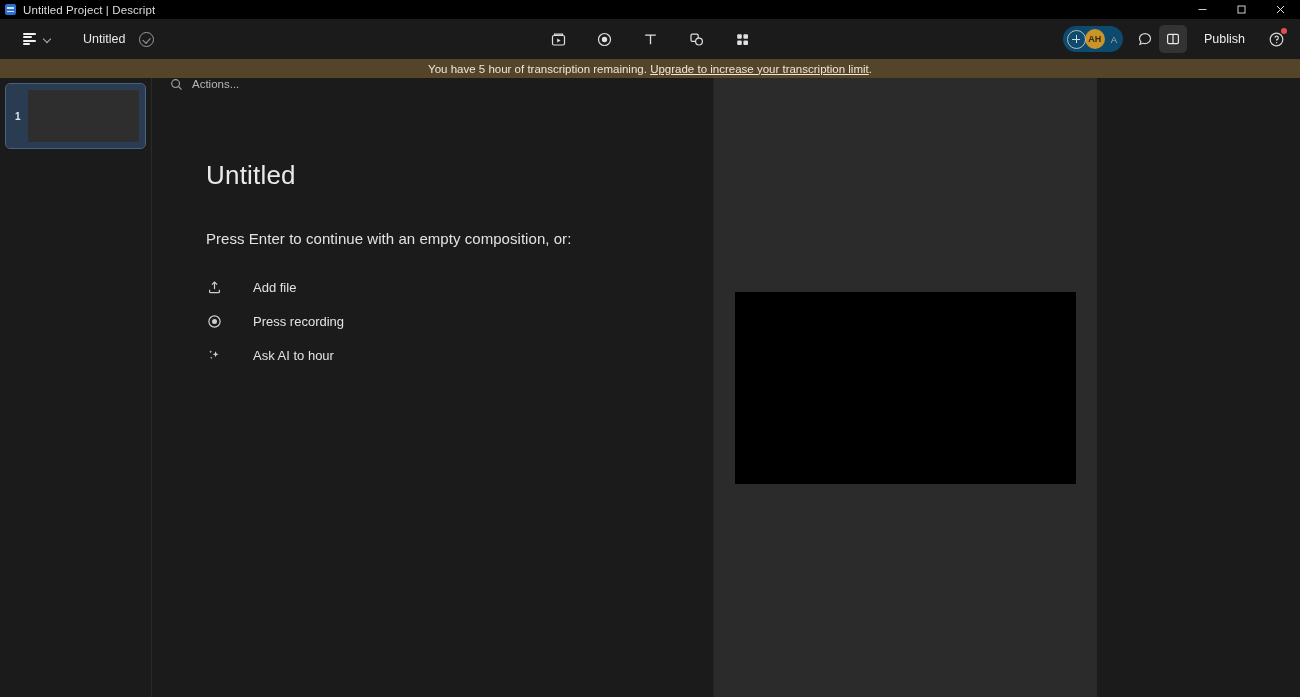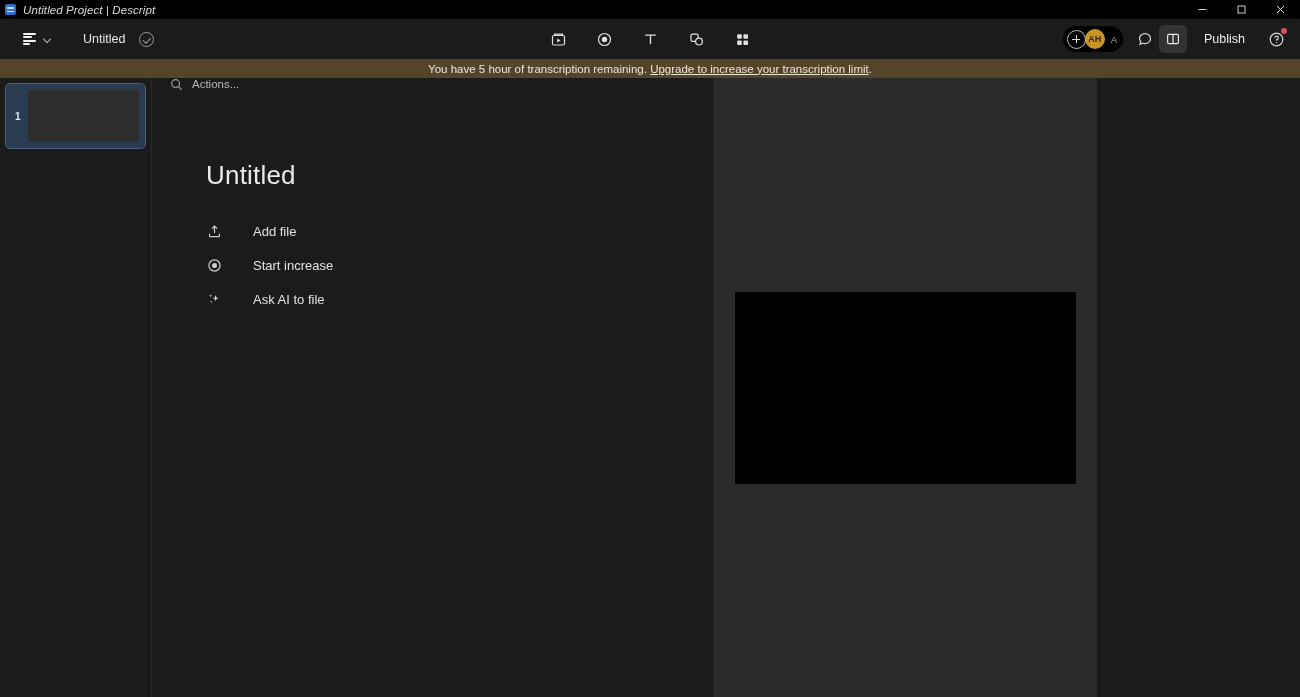--- a/index.html
+++ b/index.html
@@ -11,21 +11,20 @@
     color: #e6e6e6;
     -webkit-font-smoothing: antialiased;
   }
 
   
   .titlebar {
     height: 19px; width: 100%;
     background: #000;
     display: flex; align-items: center;
     position: relative;
-    font-style: italic;
   }
   .tb-logo {
     width: 11px; height: 11px; margin-left: 5px; margin-right: 7px;
     background: #2f6fd0; border-radius: 2px;
     position: relative; flex: none;
   }
   .tb-logo::before, .tb-logo::after {
     content: ""; position: absolute; left: 2px; right: 2px; height: 1.5px; background: #cfe0f7;
   }
   .tb-logo::before { top: 3px; }
@@ -83,21 +82,21 @@
     width: 28px; height: 28px; display: flex; align-items: center; justify-content: center;
     border-radius: 5px; color: #e0e0e0;
   }
   .tool-btn svg { display: block; }
 
   .hdr-right {
     position: absolute; right: 10px; display: flex; align-items: center; gap: 0;
   }
   .share-pill {
     display: flex; align-items: center; height: 26px; padding: 0 6px 0 4px;
-    border-radius: 14px; background: #000000; gap: 2px; margin-right: 8px;
+    border-radius: 14px; background: #0c4a6e; gap: 2px; margin-right: 8px;
   }
   .plus-circle {
     width: 19px; height: 19px; border-radius: 50%; border: 1.2px solid #bdbdbd;
     position: relative; flex: none;
   }
   .plus-circle::before, .plus-circle::after {
     content: ""; position: absolute; background: #d8d8d8;
   }
   .plus-circle::before { left: 4.4px; top: 8px; width: 8px; height: 1.3px; }
   .plus-circle::after  { top: 4.4px; left: 8px; height: 8px; width: 1.3px; }
@@ -325,52 +324,53 @@
         <svg width="13" height="13" viewBox="0 0 13 13" fill="none" stroke="#9e9e9e" stroke-width="1.2">
           <circle cx="5.6" cy="5.6" r="3.9"></circle>
             <line x1="8.5" y1="8.5" x2="11.6" y2="11.6"></line>
         </svg>
       </span>
       <span class="actions-label">Actions...</span>
     </div>
 
     <div class="doc">
       <div class="doc-title">Untitled</div>
+      <div class="doc-hint">Press Enter to continue with an empty composition, or:</div>
 
       <div class="opt-list">
         <div class="opt">
           <span class="opt-ico">
             <svg width="15" height="15" viewBox="0 0 15 15" fill="none" stroke="#cfcfcf" stroke-width="1.2">
               <path d="M2.6 9.7v2a1 1 0 0 0 1 1h7.8a1 1 0 0 0 1-1v-2"></path>
               <path d="M7.5 2.1v7"></path>
                 <path d="M4.9 4.7 7.5 2.1l2.6 2.6"></path>
             </svg>
           </span>
           <span class="opt-label">Add file</span>
         </div>
 
         <div class="opt">
           <span class="opt-ico">
             <svg width="15" height="15" viewBox="0 0 15 15" fill="none" stroke="#cfcfcf" stroke-width="1.2">
               <circle cx="7.5" cy="7.5" r="5.6"></circle>
                 <circle cx="7.5" cy="7.5" r="2.5" fill="#cfcfcf" stroke="none"></circle>
             </svg>
           </span>
-          <span class="opt-label">Start increase</span>
+          <span class="opt-label">Press recording</span>
         </div>
 
         <div class="opt">
           <span class="opt-ico">
             <svg width="15" height="15" viewBox="0 0 15 15" fill="#cfcfcf">
               <path d="M8.6 3.2l.85 2.2 2.2.85-2.2.85-.85 2.2-.85-2.2-2.2-.85 2.2-.85z"></path>
               <path d="M3.7 2.3l.42 1.1 1.1.42-1.1.42-.42 1.1-.42-1.1-1.1-.42 1.1-.42z"></path>
               <path d="M4.3 8.6l.35.9.9.35-.9.35-.35.9-.35-.9-.9-.35.9-.35z"></path>
             </svg>
           </span>
-          <span class="opt-label">Ask AI to file</span>
+          <span class="opt-label">Ask AI to hour</span>
         </div>
       </div>
     </div>
   </div>
 
   <div class="preview">
     <div class="video-canvas"></div>
   </div>
 
   <div class="right-rail"></div>

